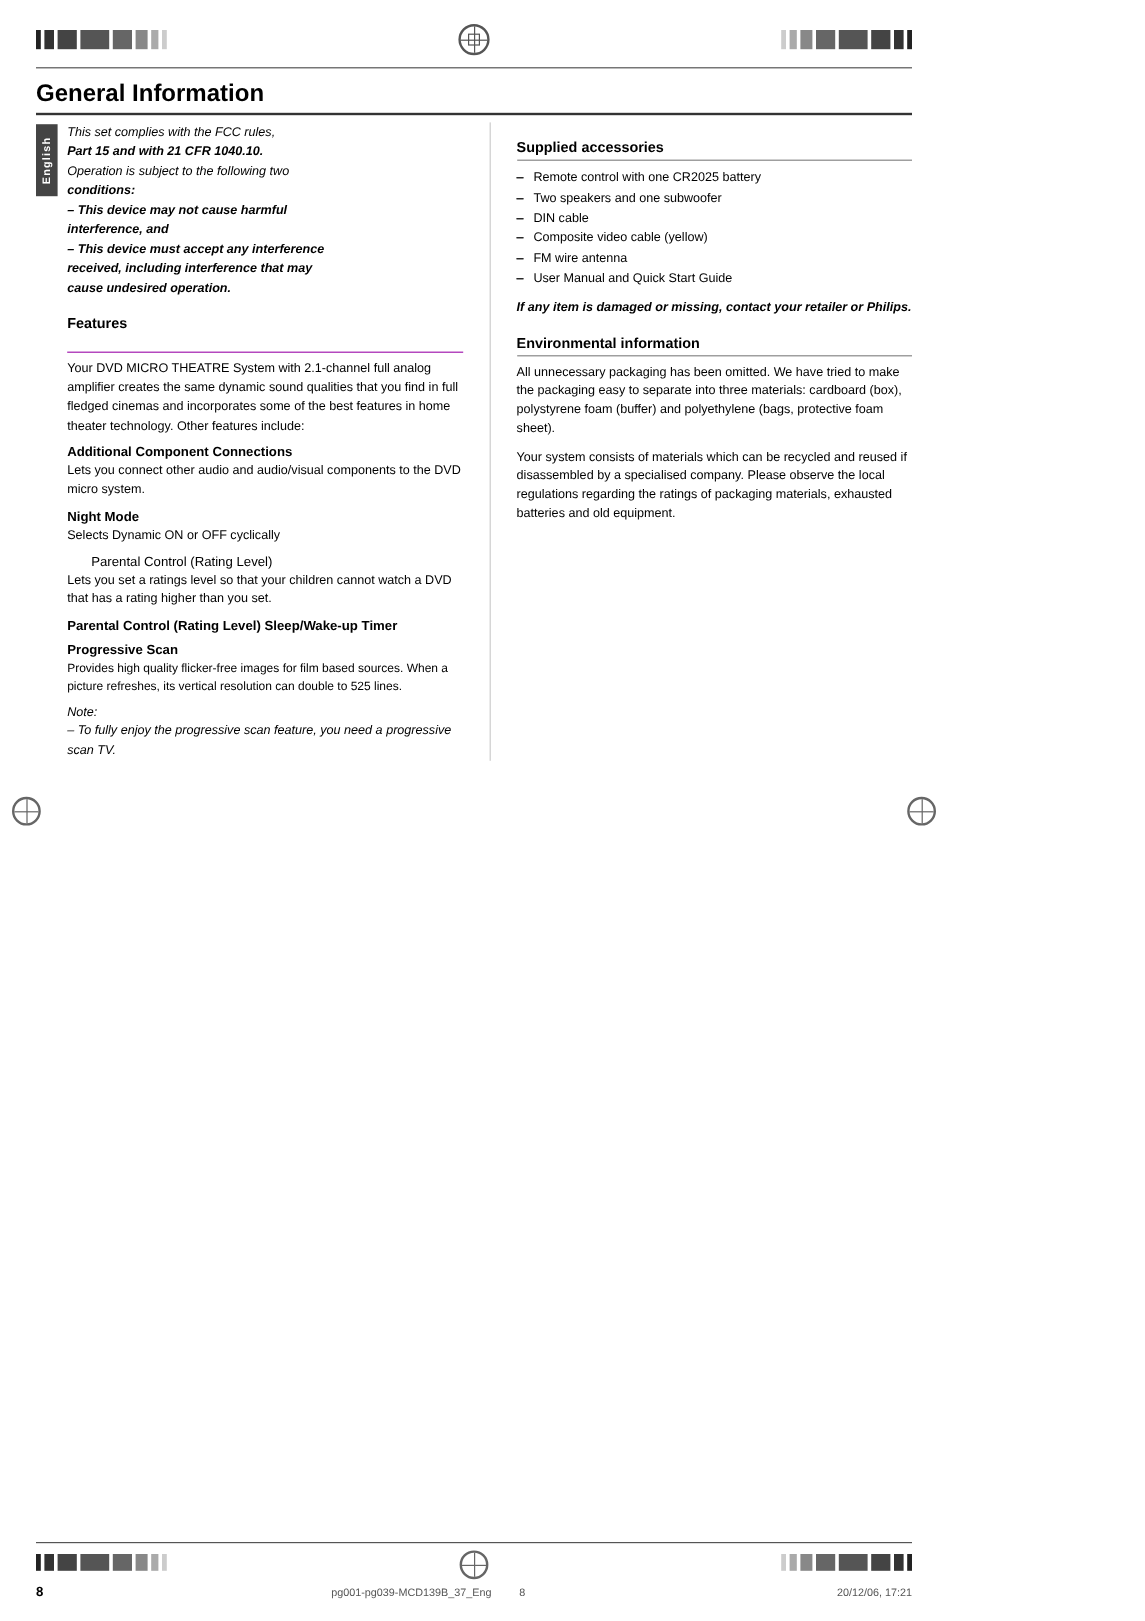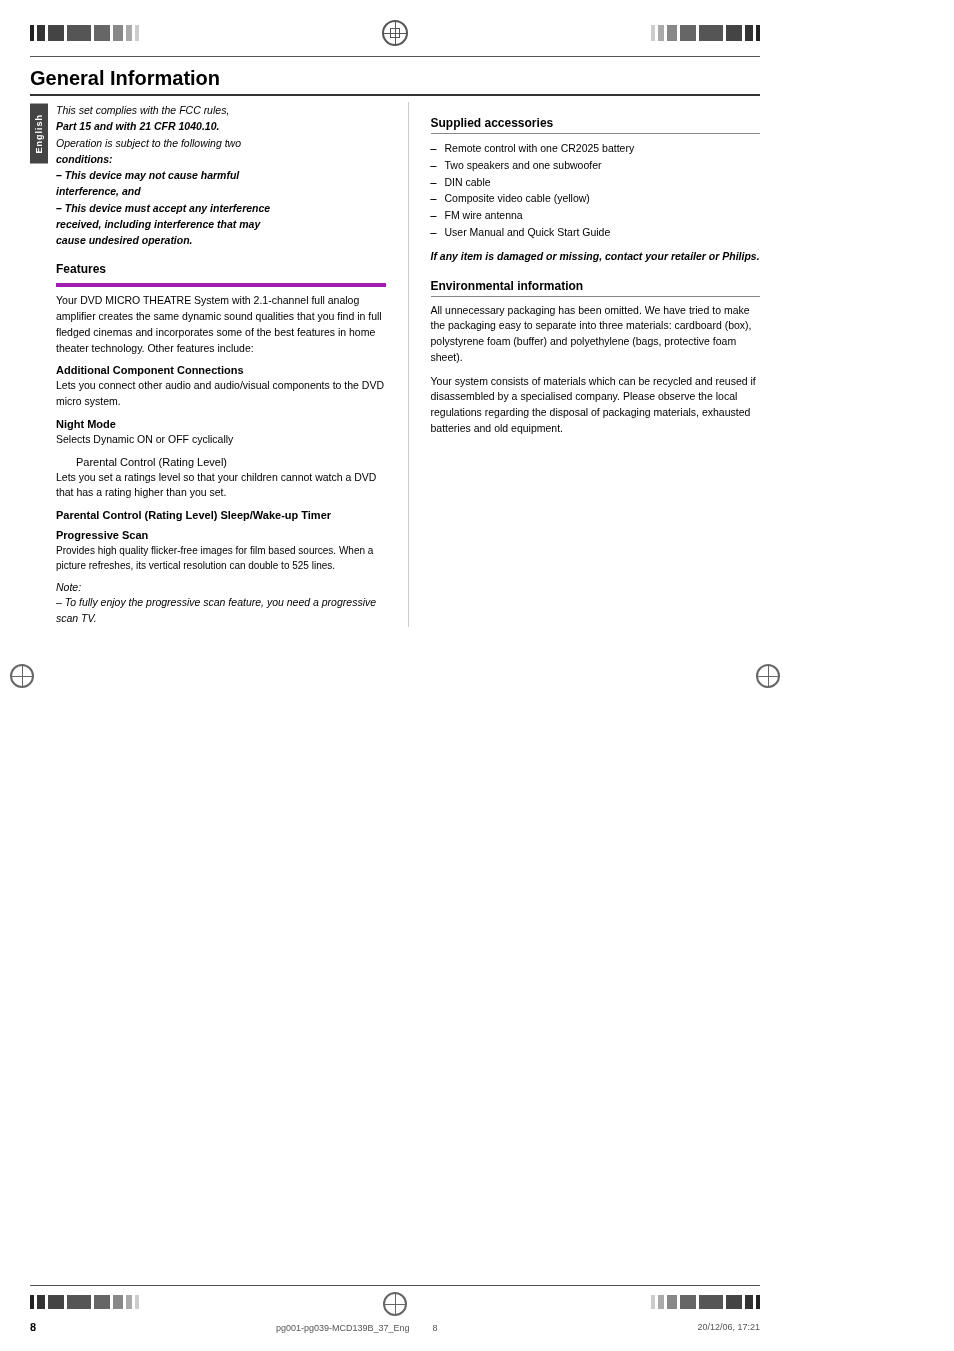--- a/index.html
+++ b/index.html
@@ -164,21 +164,21 @@
           <span>Operation is subject to the following two</span><br>
           <b><span>conditions:</span></b><br>
           <b><span>– This device may not cause harmful</span></b><br>
           <b><span>interference, and</span></b><br>
           <b><span>– This device must accept any interference</span></b><br>
           <b><span>received, including interference that may</span></b><br>
           <b><span>cause undesired operation.</span></b>
         </div>
 
         <div>
-          <div class="section-heading" style="font-size:12px; font-weight:bold; border-bottom:4px solid #a21caf; padding-bottom:7px; margin-bottom:6px;">Features</div>
+          <div class="section-heading" style="font-size:12px; font-weight:bold; border-bottom:1px solid #a21caf; padding-bottom:17px; margin-bottom:6px;">Features</div>
 
           <p class="para" style="font-size:10.5px; line-height:1.5; margin-bottom:8px;">Your DVD MICRO THEATRE System  with 2.1-channel full analog amplifier creates the same dynamic sound qualities that you find in full fledged cinemas and incorporates some of the best features in home theater technology. Other features include:</p>
 
           <div>
             <div class="sub-heading" style="font-weight:bold; font-size:11px; margin-top:8px; margin-bottom:2px;">Additional Component Connections</div>
             <p class="para" style="font-size:10.5px; line-height:1.5; margin-bottom:4px;">Lets you connect other audio and audio/visual components to the DVD micro system.</p>
           </div>
 
           <div>
             <div class="sub-heading" style="font-weight:bold; font-size:11px; margin-top:8px; margin-bottom:2px;">Night Mode</div>
@@ -218,21 +218,21 @@
             <li style="padding-left:14px; position:relative; font-size:10.5px; line-height:1.6;"><span style="position:absolute;left:0;">–</span><span>FM wire antenna</span></li>
             <li style="padding-left:14px; position:relative; font-size:10.5px; line-height:1.6;"><span style="position:absolute;left:0;">–</span><span>User Manual and Quick Start Guide</span></li>
           </ul>
 
           <p style="font-style:italic; font-weight:bold; font-size:10.5px; line-height:1.5; margin-bottom:14px;">If any item is damaged or missing, contact your retailer or Philips.</p>
         </div>
 
         <div>
           <div class="section-heading" style="font-size:12px; font-weight:bold; border-bottom:1px solid #888; padding-bottom:3px; margin-bottom:6px;">Environmental information</div>
           <p style="font-size:10.5px; line-height:1.5; margin-bottom:8px;">All unnecessary packaging has been omitted. We have tried to make the packaging easy to separate into three materials: cardboard (box), polystyrene foam (buffer) and polyethylene (bags, protective foam sheet).</p>
-          <p style="font-size:10.5px; line-height:1.5;">Your system consists of materials which can be recycled and reused if disassembled by a specialised company. Please observe the local regulations regarding the disposal of packaging materials, exhausted batteries and old equipment.</p>
+          <p style="font-size:10.5px; line-height:1.5;">Your system consists of materials which can be recycled and reused if disassembled by a specialised company. Please observe the local regulations regarding the ratings of packaging materials, exhausted batteries and old equipment.</p>
         </div>
 
       </div>
     </div>
   </div>
 
   <div style="position:absolute; left:10px; top:50%; transform:translateY(-50%);">
     <div style="width:24px; height:24px; border:2px solid #666; border-radius:50%; position:relative; background:#fff;">
       <div style="position:absolute; width:1px; height:100%; left:50%; top:0; background:#666;"></div>
       <div style="position:absolute; height:1px; width:100%; top:50%; left:0; background:#666;"></div>

